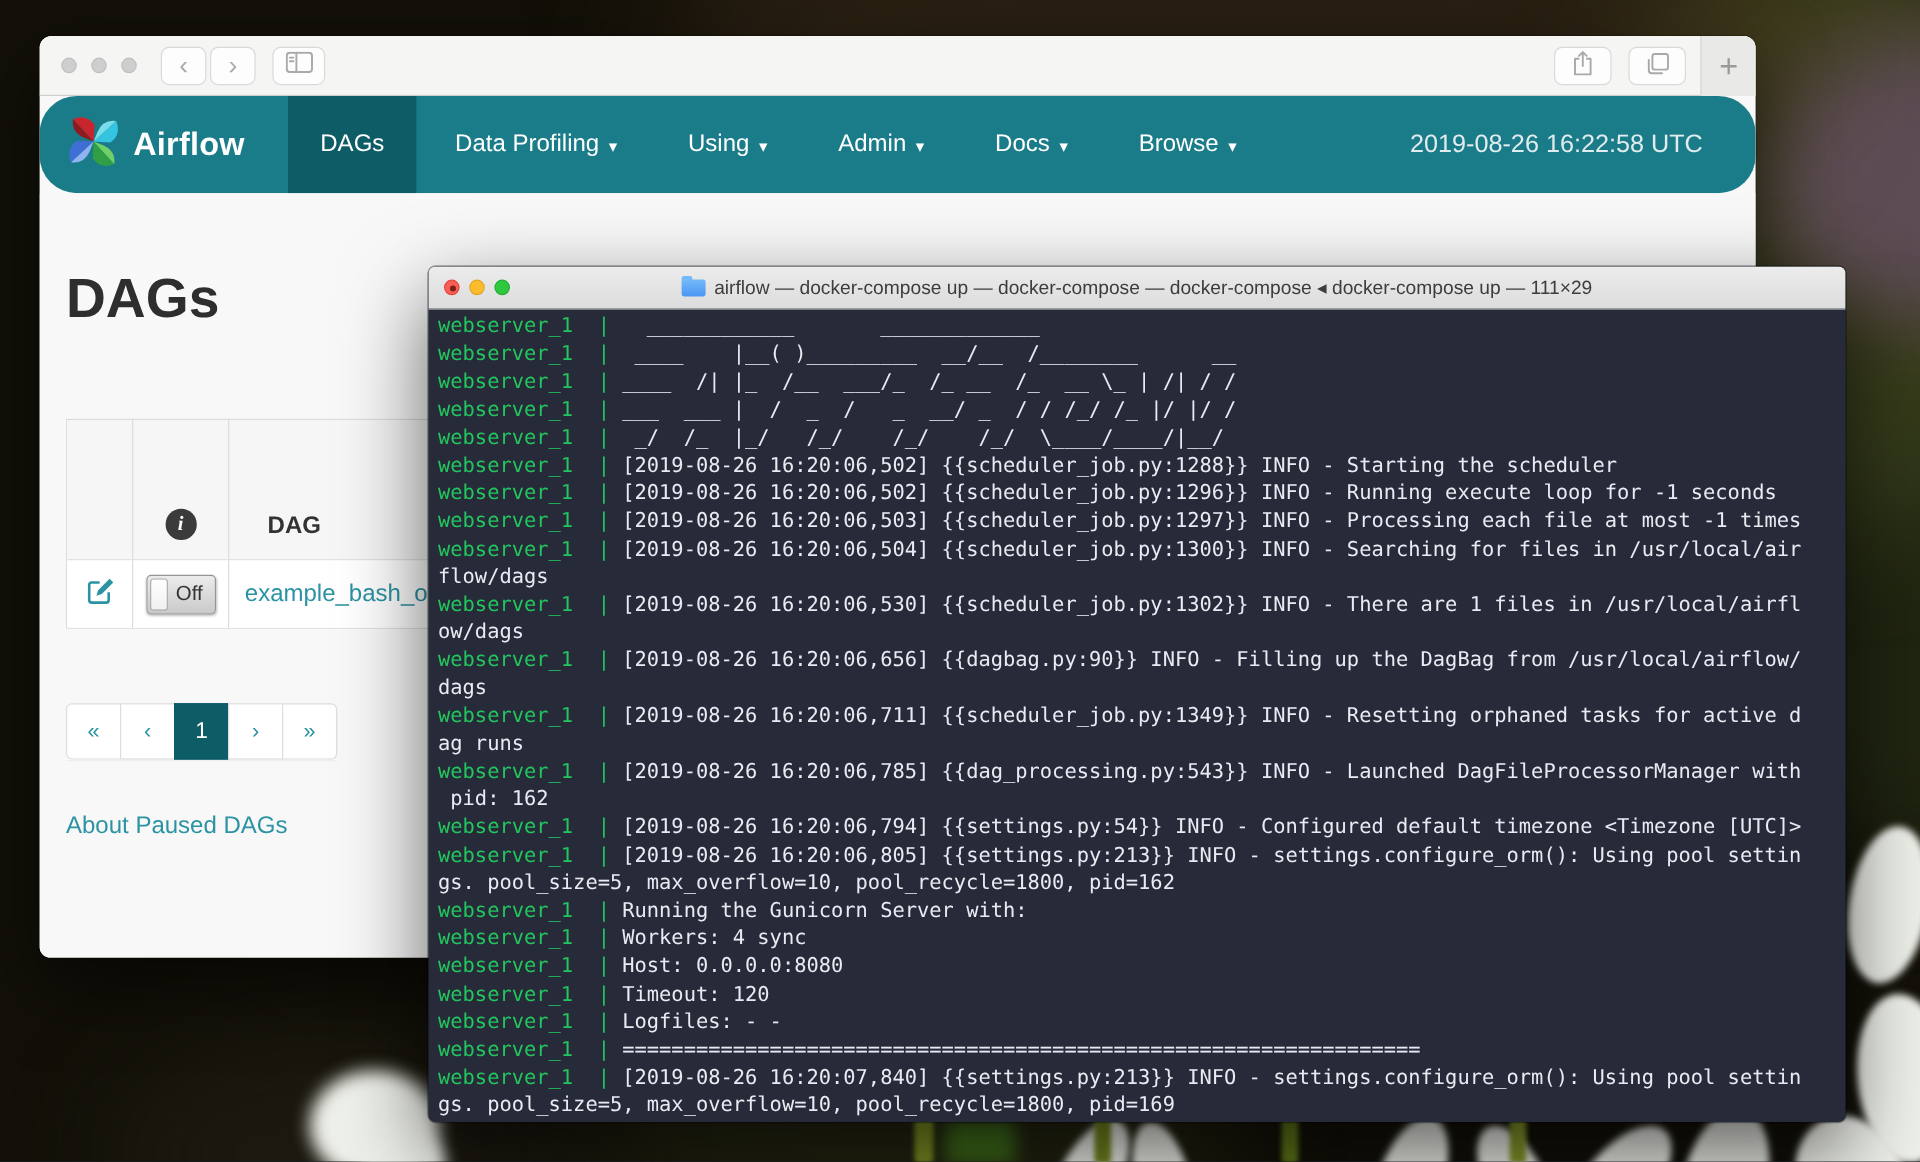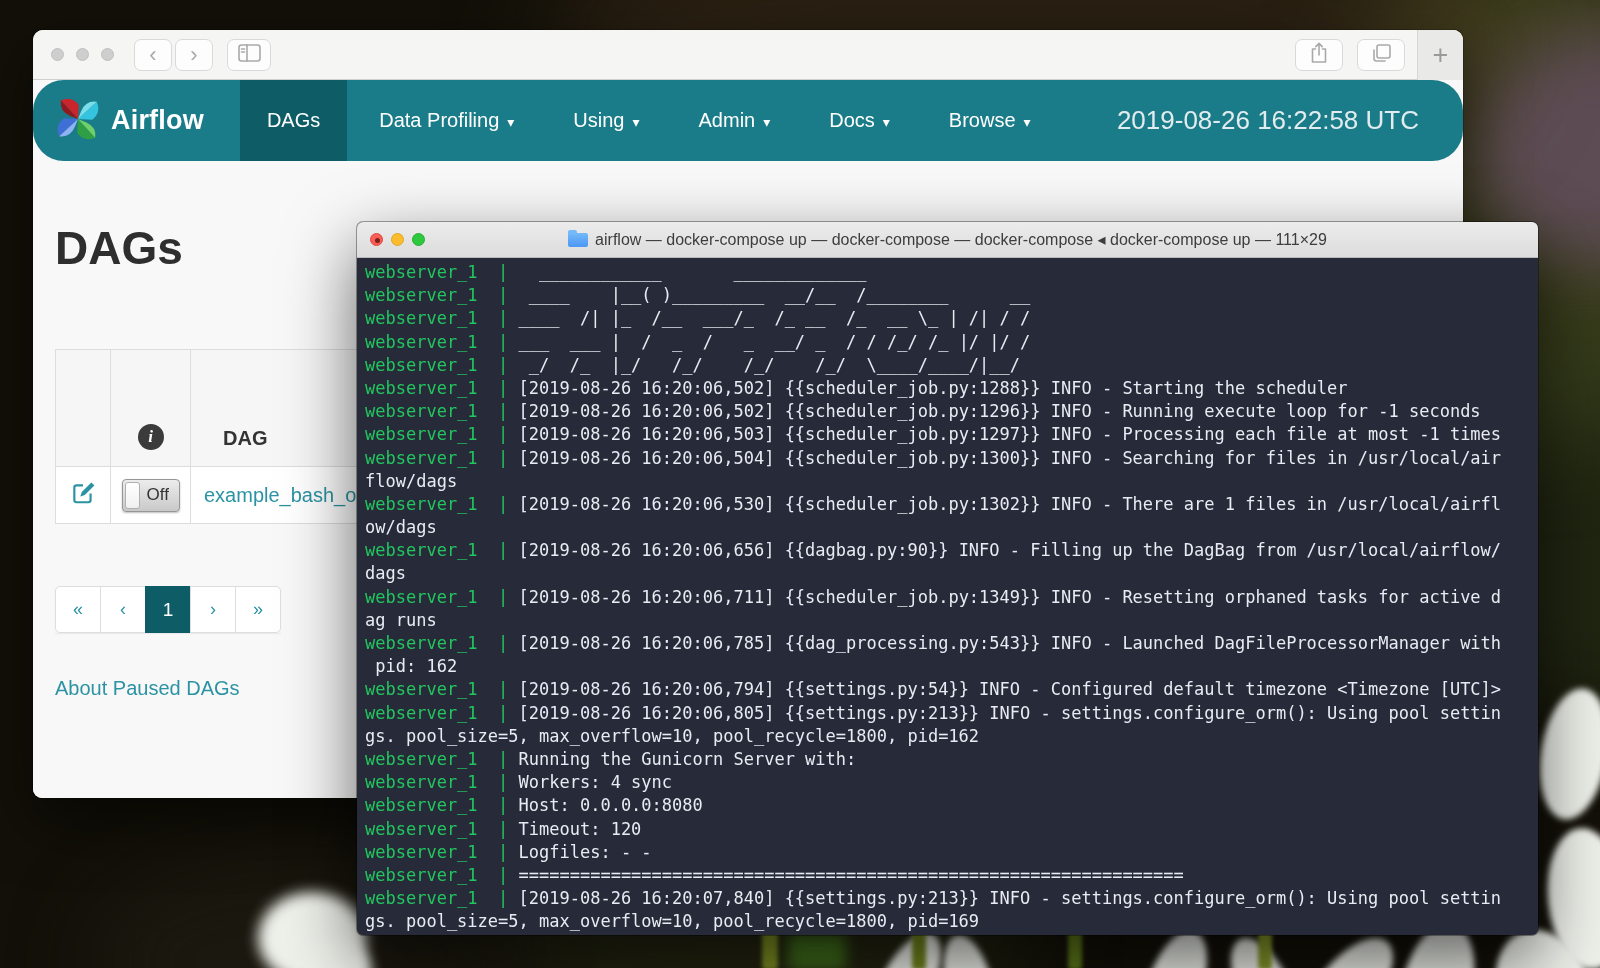--- a/index.html
+++ b/index.html
@@ -78,21 +78,21 @@
   
   .af-navbar { height:81px; background:#1b7c89; display:flex; align-items:stretch;border-radius:31px; }
   .brand { display:flex; align-items:center; padding:0 18px 0 20px; }
   .brand-name { color:#fff; font-size:27px; font-weight:700; margin-left:8px; letter-spacing:.2px; }
   .nav-item {
     display:flex; align-items:center; padding:0 27px; margin-left:5px;
     color:#fff; font-size:20px; cursor:default; white-space:nowrap;
   }
   .nav-item.active { background:#0d5c66; margin-left:18px; }
   .nav-item .caret { font-size:14px; margin-left:8px; transform:translateY(1px); }
-  .af-clock { margin-left:auto; display:flex; align-items:center; padding-right:44px; color:#e2ecee; font-size:26px; }
+  .af-clock { margin-left:auto; display:flex; align-items:center; padding-right:44px; color:#e2ecee; font-size:21px; }
 
   
   .content { height:651px; background:#f8f8f8; padding-left:22px; position:relative; }
   .page-title { padding-top:60px; font-size:46px; font-weight:700; color:#2e2e2e; }
 
   .tbl { margin-top:74px; width:1356px; border:1px solid #ddd; background:#fff; }
   .tbl-header { display:flex; height:117px; background:#f6f6f6; border-bottom:1px solid #ddd; }
   .tbl-row { display:flex; height:56px; background:#fff; align-items:center; }
   .c1 { width:55px; border-right:1px solid #ddd; height:100%; display:flex; align-items:center; justify-content:center; }
   .c2 { width:80px; border-right:1px solid #ddd; height:100%; display:flex; align-items:center; justify-content:center; }

